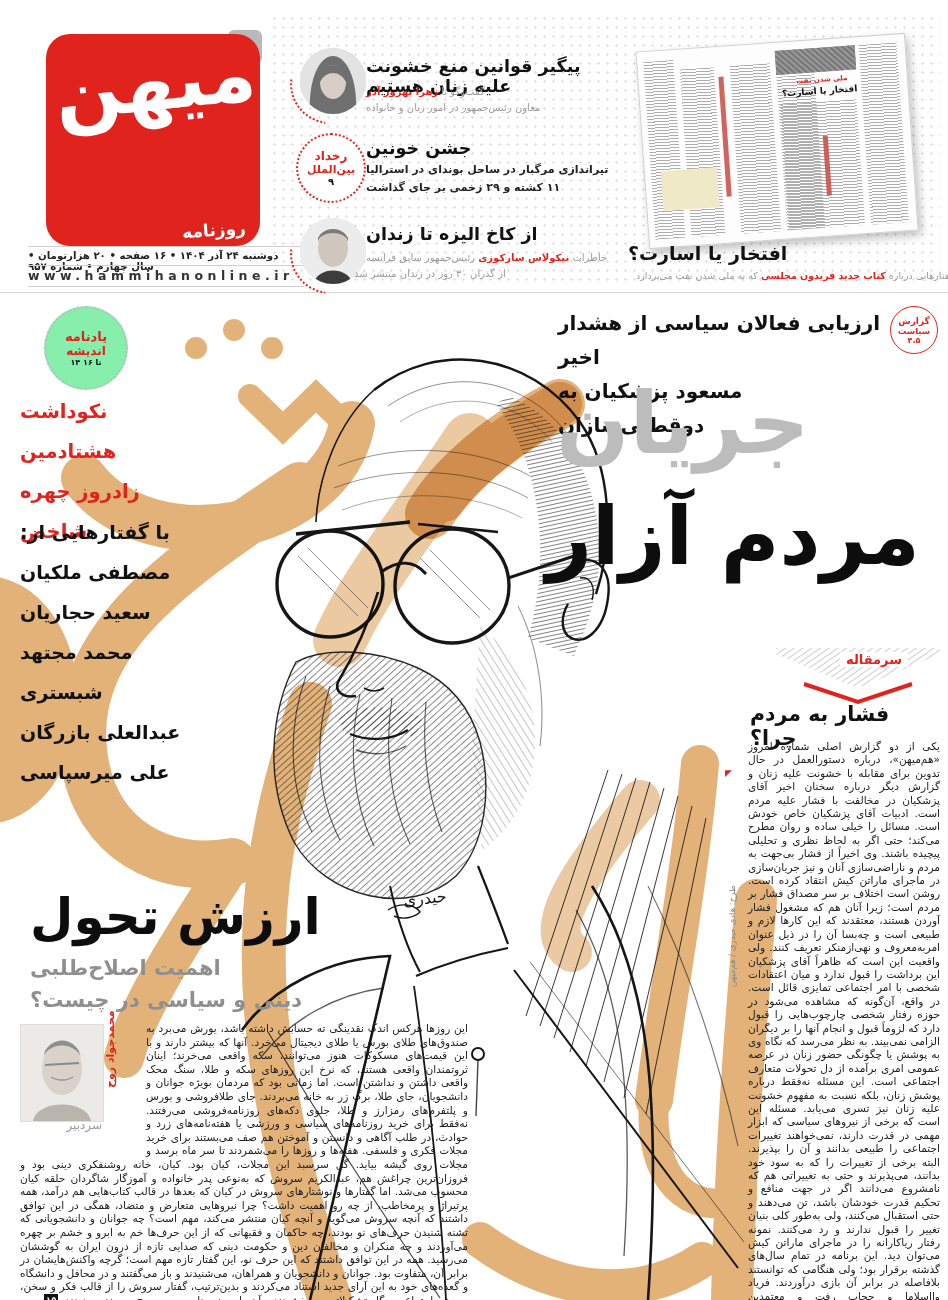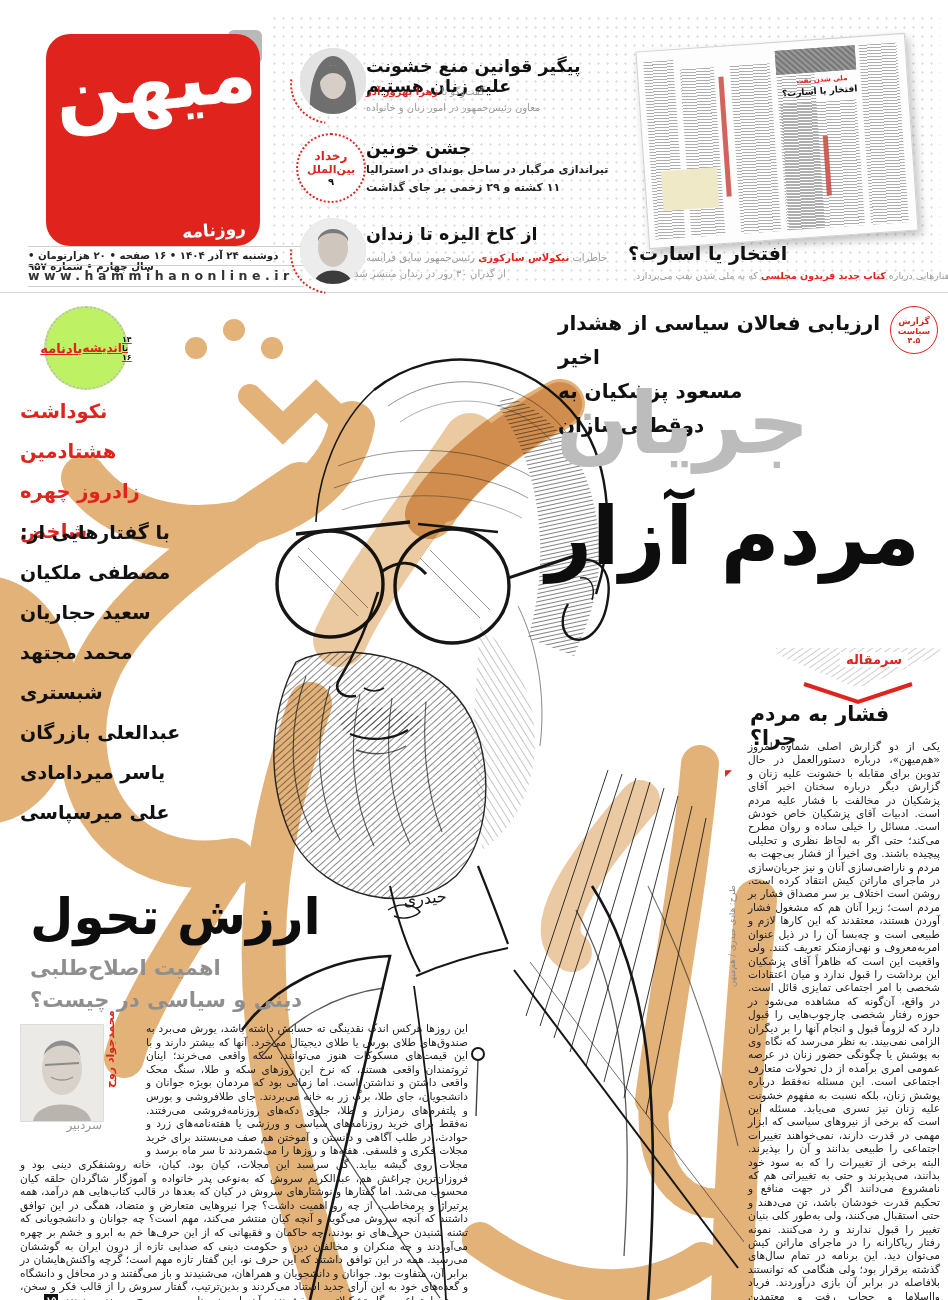--- a/index.html
+++ b/index.html
@@ -58,22 +58,22 @@
   .credit .tri{color:#e0231c;font-size:9px;position:absolute;top:-4px;left:1px;}
   .credit .txt{position:absolute;top:110px;left:-92px;width:200px;transform:rotate(-90deg);transform-origin:center;
                font-size:8.5px;color:#8a8a8a;text-align:left;}
   
   .ed-hatch{right:8px;top:648px;width:164px;height:40px;z-index:4;}
   .ed-label{right:40px;top:652px;z-index:5;background:#fff;padding:0 6px;color:#e0231c;font-size:13px;font-weight:bold;}
   .ed-chev{right:8px;top:682px;width:164px;height:24px;z-index:4;}
   .ed-title{right:8px;top:702px;width:190px;font-size:20.5px;font-weight:bold;color:#111;z-index:4;}
   .ed-body{right:8px;top:740px;width:192px;font-size:10.6px;line-height:13.4px;color:#1c1c1c;text-align:justify;z-index:4;}
   
-  .mem-badge{left:44px;top:306px;width:80px;height:80px;border-radius:50%;background:#bef264;border:2px dotted #bdbdbd;
-             z-index:4;display:flex;flex-direction:row;align-items:center;justify-content:center;color:#e0231c;font-weight:bold;text-decoration:underline;}
+  .mem-badge{left:44px;top:306px;width:80px;height:80px;border-radius:50%;background:#86efac;border:2px dotted #bdbdbd;
+             z-index:4;display:flex;flex-direction:column;align-items:center;justify-content:center;color:#e0231c;font-weight:bold;}
   .mem-badge .m1{font-size:13px;} .mem-badge .m2{font-size:12px;} .mem-badge .m3{font-size:8px;color:#111;}
   .mem-red{left:20px;top:392px;width:168px;font-size:19.5px;line-height:40px;font-weight:bold;color:#e0231c;z-index:4;}
   .mem-names{left:20px;top:512px;width:176px;font-size:19px;line-height:40px;font-weight:bold;color:#111;z-index:4;}
   
   .feat-title{left:30px;top:888px;width:310px;font-size:50px;font-weight:bold;color:#0d0d0d;z-index:4;letter-spacing:-1px;}
   .feat-sub{left:30px;top:952px;width:310px;font-size:21px;line-height:32px;font-weight:bold;color:#8f8f8f;z-index:4;}
   .feat-body{left:20px;top:1022px;width:448px;font-size:10.6px;line-height:13.6px;color:#1c1c1c;text-align:justify;z-index:4;}
   .author-card{float:left;width:112px;height:118px;margin:2px 14px 4px 0;position:relative;}
   .author-photo{position:absolute;left:0;top:0;width:82px;height:96px;background:#e8e6e3;border:1px solid #ddd;overflow:hidden;}
   .author-name{position:absolute;left:84px;top:64px;width:120px;transform:rotate(-90deg);transform-origin:0 0;
@@ -321,21 +321,20 @@
   <div class="abs mem-red rtl">
     <div>نکوداشت هشتادمین</div>
     <div>زادروز چهره شاخص</div>
   </div>
   <div class="abs mem-names rtl">
     <div>با گفتارهایی از:</div>
     <div>مصطفی ملکیان</div>
     <div>سعید حجاریان</div>
     <div>محمد مجتهد شبستری</div>
     <div>عبدالعلی بازرگان</div>
-    <div>یاسر میردامادی</div>
     <div>علی میرسپاسی</div>
   </div>
 
   <div class="abs feat-title rtl">ارزش تحول</div>
   <div class="abs feat-sub rtl">
     <div>اهمیت اصلاح‌طلبی</div>
     <div>دینی و سیاسی در چیست؟</div>
   </div>
   <div class="abs feat-body rtl">
     <span class="author-card">

